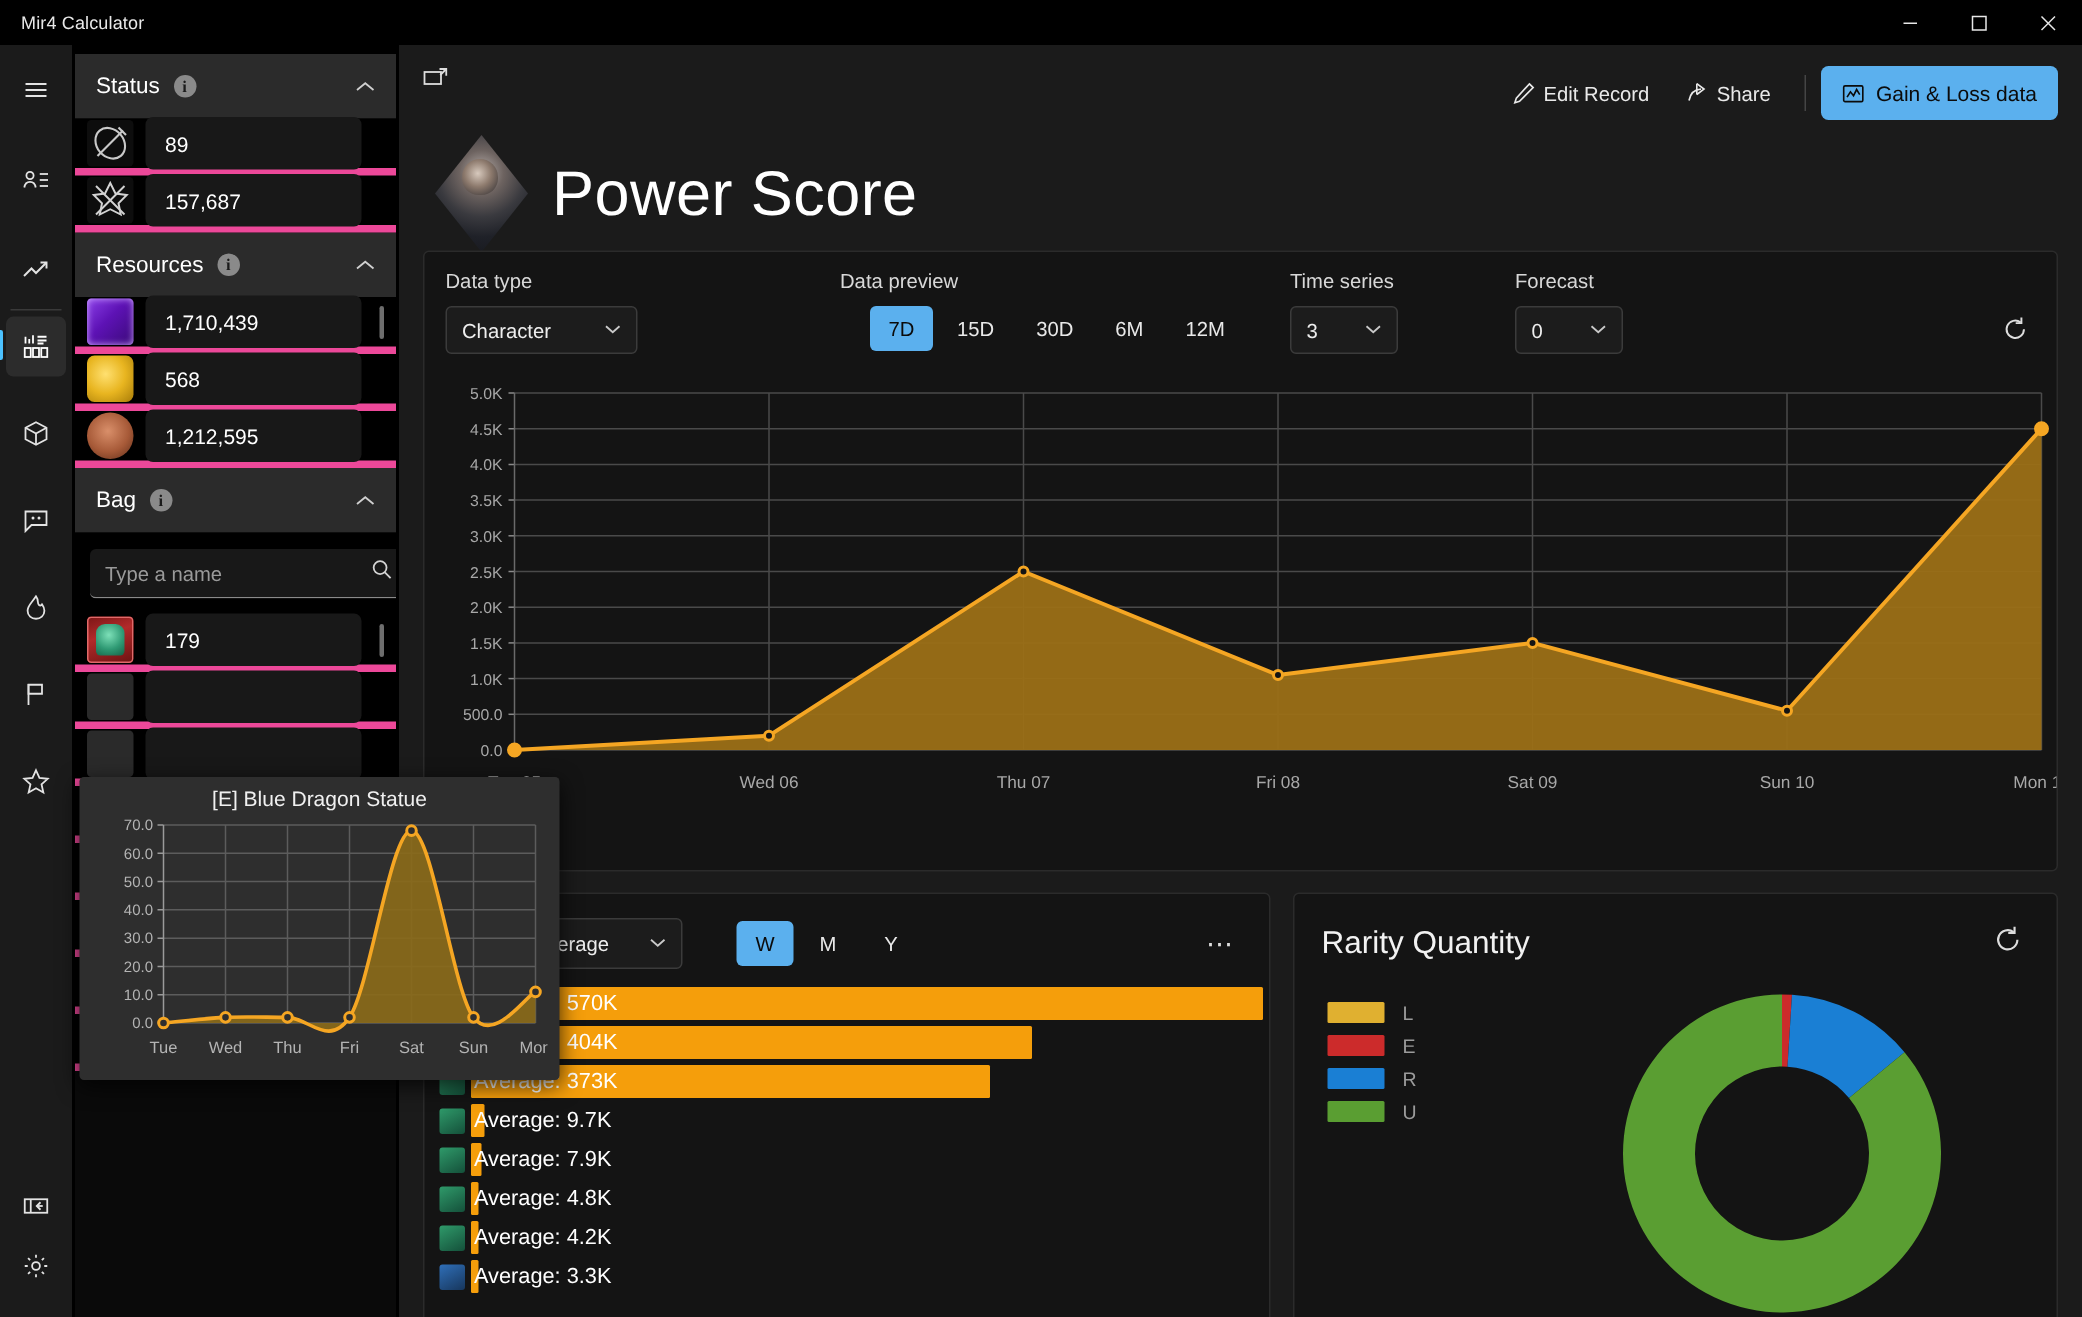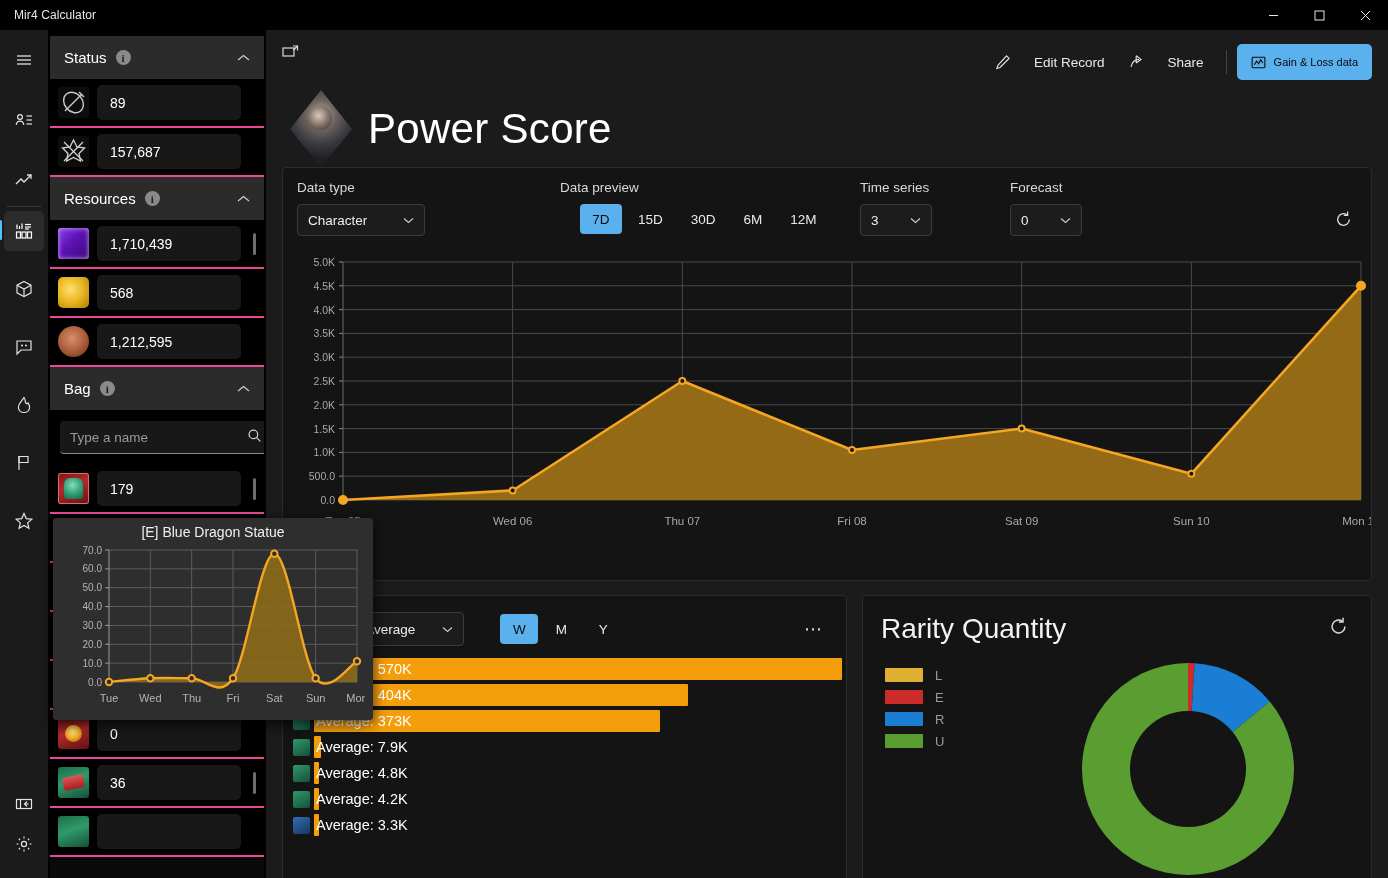--- a/index.html
+++ b/index.html
@@ -53,22 +53,22 @@
   }
   .sect-head .ttl { font-size:15px; color:#fff; }
   .info-dot {
     width:15px; height:15px; border-radius:50%; background:#8a8a8a; color:#1b1b1b;
     font-size:11px; font-weight:bold; display:flex; align-items:center; justify-content:center;
     font-family:"Liberation Serif", serif;
   }
   .sect-head .chev { margin-left:auto; color:#d0d0d0; font-size:12px; }
   .rowlist { background:#000; }
   .irow {
-    height:49px; display:flex; align-items:center; padding:0 8px; gap:8px;
-    border-bottom:2px solid #ec4899; position:relative;
+    height:38px; display:flex; align-items:center; padding:0 8px; gap:8px;
+    border-bottom:5px solid #ec4899; position:relative;
   }
   .ico {
     width:31px; height:31px; border-radius:3px; flex:0 0 31px;
     background-size:cover; position:relative; overflow:hidden;
   }
   .val {
     flex:1; height:35px; background:#181818; border-radius:5px;
     display:flex; align-items:center; padding:0 13px; font-size:14px; color:#fff;
   }
   .minibar { width:3px; height:22px; background:#6e6e6e; border-radius:2px; margin-left:4px; }
@@ -92,28 +92,28 @@
     box-shadow:0 4px 14px rgba(0,0,0,.75); z-index:60;
     padding:6px 8px 4px 8px;
   }
   .tooltip .tt-title { text-align:center; font-size:14px; color:#f0f0f0; margin-bottom:2px; }
 
   
   .main { position:absolute; left:266px; top:30px; width:1122px; height:848px; background:#1b1b1b; }
   .popout { position:absolute; left:16px; top:14px; color:#ddd; }
   .actions { position:absolute; right:16px; top:14px; display:flex; align-items:center; gap:0; }
   .abtn {
-    display:flex; align-items:center; gap:23px; height:32px; padding:0 12px;
+    display:flex; align-items:center; gap:5px; height:32px; padding:0 12px;
     color:#e9e9e9; font-size:13.5px; border-radius:4px;
   }
   .abtn svg { width:16px; height:16px; }
   .adiv { width:1px; height:24px; background:#454545; margin:0 10px; }
   .primary {
     background:#5bb0ee; color:#0b0b0b; height:36px; padding:0 14px; border-radius:5px;
-    display:flex; align-items:center; gap:8px; font-size:11px;
+    display:flex; align-items:center; gap:8px; font-size:14px;
   }
   .primary svg { width:15px; height:15px; }
 
   .pagehead { position:absolute; left:24px; top:60px; display:flex; align-items:center; gap:16px; }
   .avatar {
     width:62px; height:78px;
     background:
       radial-gradient(circle at 50% 32%, #b9b0ac 0%, #6d6360 24%, #3a3a3f 48%, #1f2128 70%, #15161b 100%);
     clip-path: polygon(50% 0%, 100% 50%, 50% 100%, 0% 50%);
     position:relative;
@@ -147,21 +147,21 @@
   }
   .seg.on { background:#5bb0ee; color:#0b0b0b; }
   .refresh { position:absolute; color:#ddd; }
 
   .axislbl { fill:#a8a8a8; font-size:10.5px; font-family:"Liberation Sans", sans-serif; }
   .xlbl    { fill:#a8a8a8; font-size:11.5px; font-family:"Liberation Sans", sans-serif; }
   .ttlbl   { fill:#b4b4b4; font-size:10px; font-family:"Liberation Sans", sans-serif; }
   .ttxlbl  { fill:#b4b4b4; font-size:11px; font-family:"Liberation Sans", sans-serif; }
 
   .cardhead { position:absolute; left:0; top:0; width:100%; height:66px; display:flex; align-items:center; padding:0 18px; gap:16px; }
-  .cardtitle { font-size:28px; color:#f2f2f2; white-space:nowrap; }
+  .cardtitle { font-size:21px; color:#f2f2f2; white-space:nowrap; }
   .dots { margin-left:auto; color:#ddd; font-size:18px; letter-spacing:2px; padding-right:4px; }
 
   .barlist { position:absolute; left:0; top:60px; width:100%; bottom:10px; overflow:hidden; }
   .brow { height:26px; display:flex; align-items:center; gap:0; position:relative; }
   .bico { width:17px; height:17px; border-radius:2px; margin:0 4px 0 10px; flex:0 0 17px; }
   .bfill { height:22px; background:#f59e0b; border-radius:1px; display:flex; align-items:center; }
   .btxt { position:absolute; left:33px; font-size:14.5px; color:#fff; white-space:nowrap; pointer-events:none; }
 
   .legend { position:absolute; left:22px; top:68px; }
   .lrow { display:flex; align-items:center; gap:12px; height:22px; }
@@ -634,20 +634,25 @@
             <div class="bfill" style="width: 374.232px;"></div>
             <div class="btxt">Average: 404K</div>
           </div>
           <div class="brow">
             <div class="bico" style="background: linear-gradient(150deg, rgb(47, 154, 106), rgb(20, 80, 58));"></div>
             <div class="bfill" style="width: 345.516px;"></div>
             <div class="btxt">Average: 373K</div>
           </div>
           <div class="brow">
             <div class="bico" style="background: linear-gradient(150deg, rgb(47, 154, 106), rgb(20, 80, 58));"></div>
+            <div class="bfill" style="width: 8.98526px;"></div>
+            <div class="btxt">Average: 9.7K</div>
+          </div>
+          <div class="brow">
+            <div class="bico" style="background: linear-gradient(150deg, rgb(47, 154, 106), rgb(20, 80, 58));"></div>
             <div class="bfill" style="width: 7.31789px;"></div>
             <div class="btxt">Average: 7.9K</div>
           </div>
           <div class="brow">
             <div class="bico" style="background: linear-gradient(150deg, rgb(47, 154, 106), rgb(20, 80, 58));"></div>
             <div class="bfill" style="width: 5px;"></div>
             <div class="btxt">Average: 4.8K</div>
           </div>
           <div class="brow">
             <div class="bico" style="background: linear-gradient(150deg, rgb(47, 154, 106), rgb(20, 80, 58));"></div>

